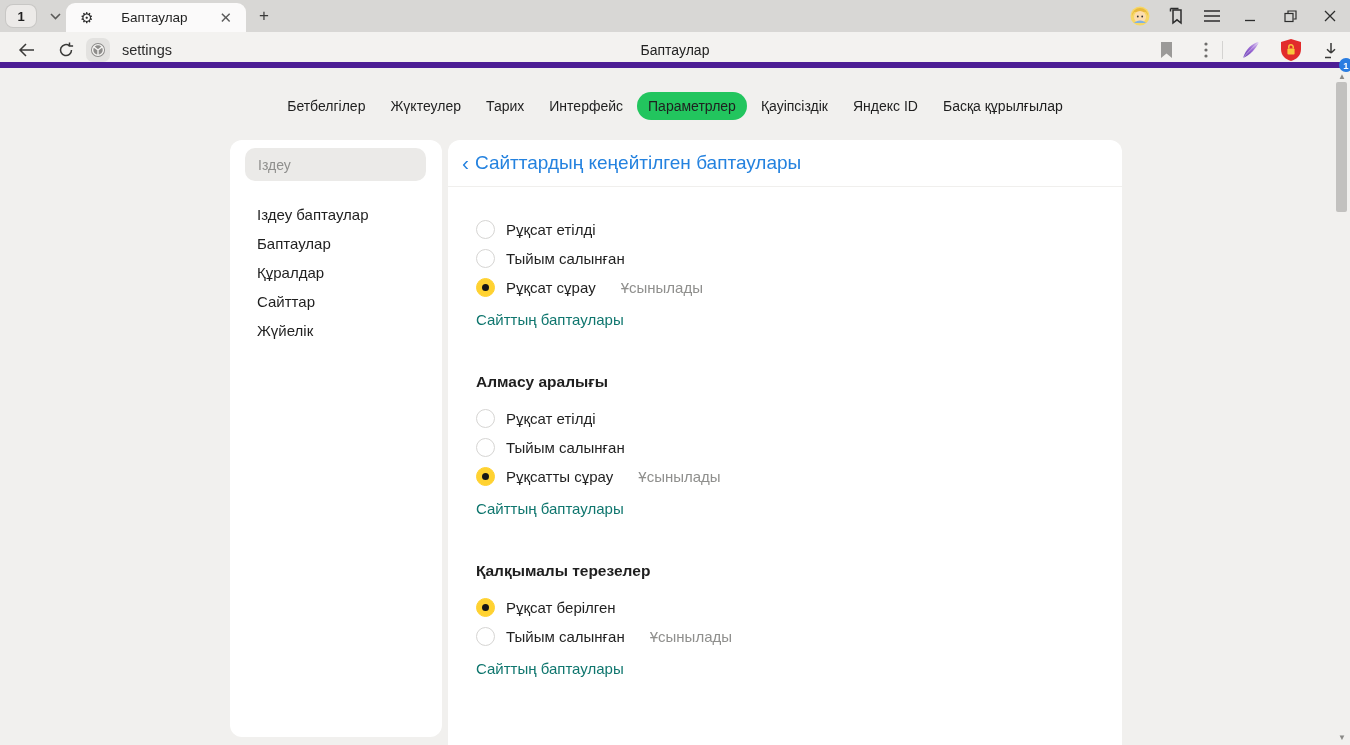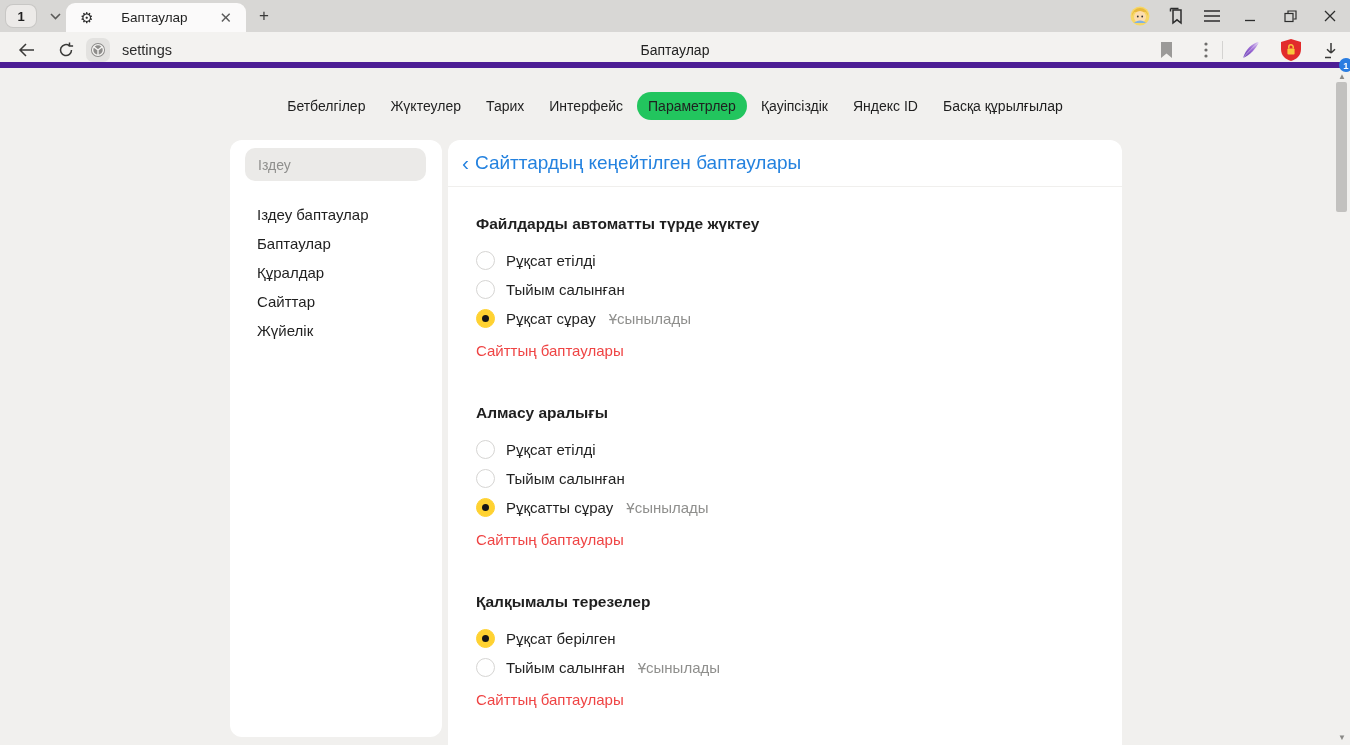--- a/index.html
+++ b/index.html
@@ -66,23 +66,23 @@
   .section { margin-top:28px; }
   .section + .section { margin-top:44px; }
   .section-title { font-size:15.5px; font-weight:bold; margin-bottom:13px; }
   .radio-row { display:flex; align-items:center; height:29px; }
   .radio { width:19px; height:19px; border-radius:50%; background:#fff; border:1.5px solid #d6d5d3;
            margin-right:11px; flex:none; position:relative; }
   .radio.sel { background:#ffd231; border:1.5px solid #ffd231; }
   .radio.sel::after { content:""; position:absolute; left:50%; top:50%; width:7px; height:7px; margin:-3.5px 0 0 -3.5px;
                       border-radius:50%; background:#161616; }
   .radio-label { font-size:15px; }
-  .radio-hint { font-size:15px; color:#8f8f8d; margin-left:13px; }
+  .radio-hint { font-size:15px; color:#8f8f8d; margin-left:25px; }
   .radio-hint:empty { display:none; }
-  .site-link { display:inline-block; margin-top:9px; font-size:15px; color:#ef4444; text-decoration:none; cursor:pointer; }
+  .site-link { display:inline-block; margin-top:9px; font-size:15px; color:#0f766e; text-decoration:none; cursor:pointer; }
 
   
   .scrollbar { position:absolute; right:1px; top:68px; width:14px; height:677px; }
   .sb-arrow { position:absolute; left:0; width:14px; height:12px; display:flex; align-items:center;
               justify-content:center; color:#8a8987; font-size:8px; }
   .sb-thumb { position:absolute; left:1px; top:14px; width:11px; height:130px; background:#c2c1bf; border-radius:2px; }
 
   svg { display:block; }
 </style>
 </head>
@@ -231,21 +231,20 @@
 </div>
 
 <div class="content">
   <div class="content-header">
     <span class="back-chev">‹</span>
     <span class="content-title">Сайттардың кеңейтілген баптаулары</span>
   </div>
   <div class="content-body">
 
     <div class="section">
-      <div class="section-title">Файлдарды автоматты түрде жүктеу</div>
       <div class="radio-row">
         <span class="radio"></span>
         <span class="radio-label">Рұқсат етілді</span>
 
       </div>
       <div class="radio-row">
         <span class="radio"></span>
         <span class="radio-label">Тыйым салынған</span>
 
       </div>

